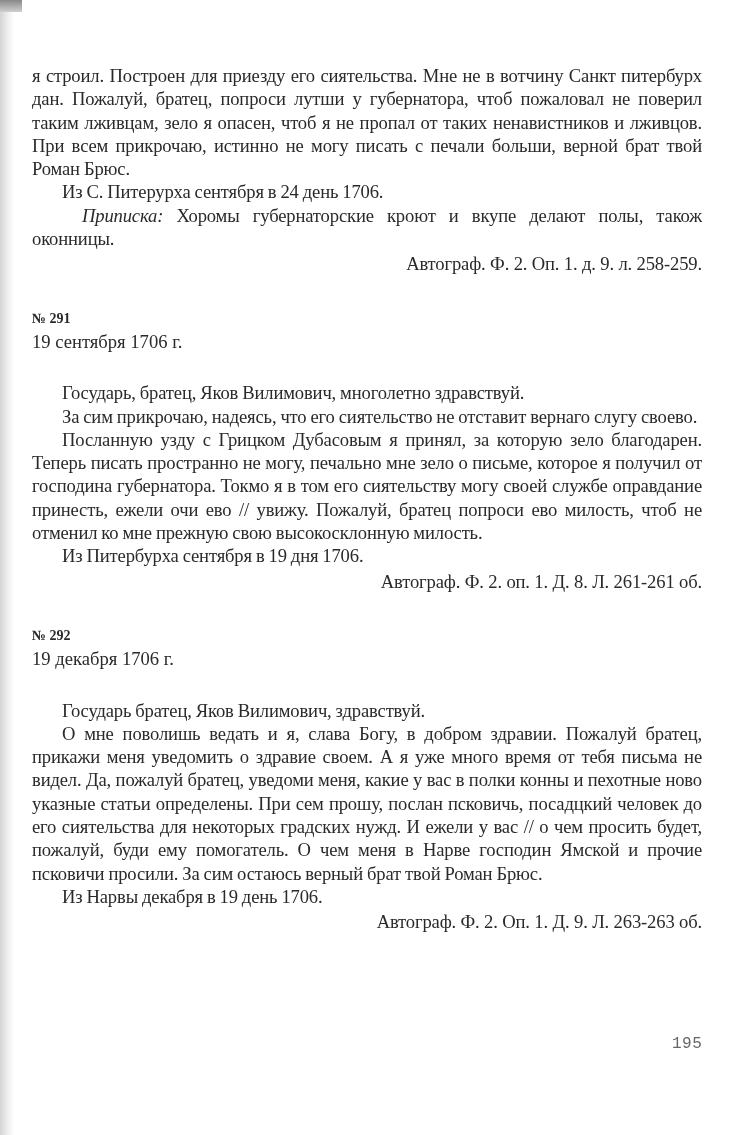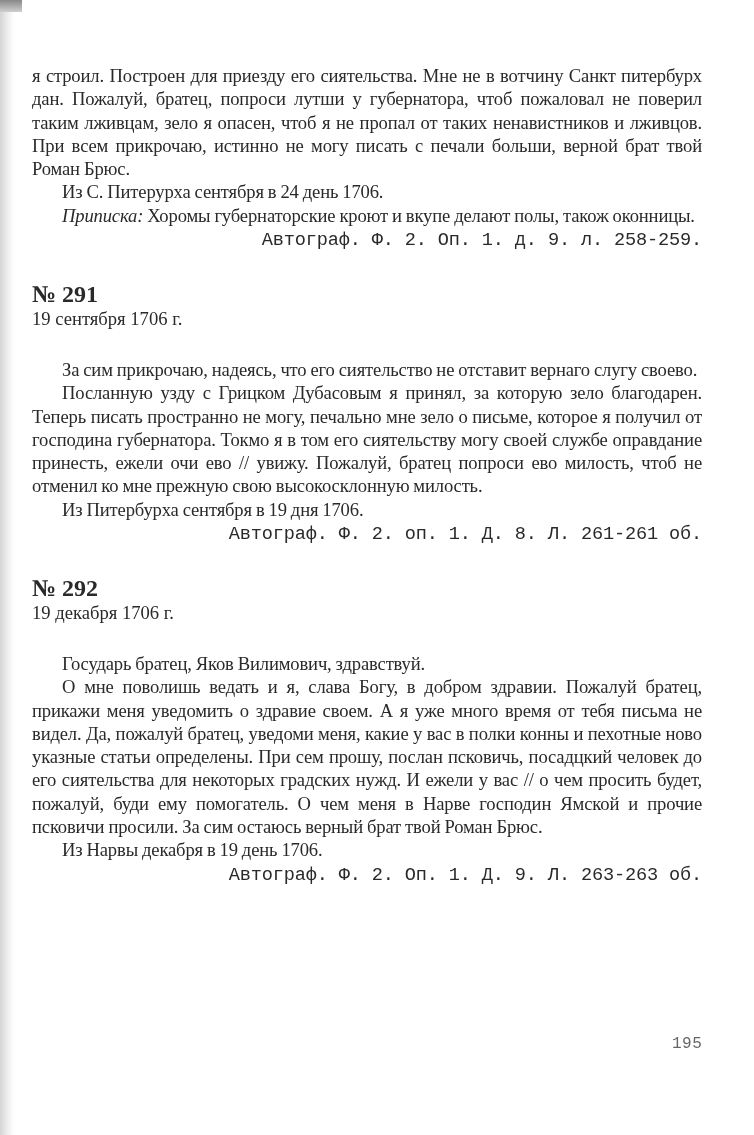--- a/index.html
+++ b/index.html
@@ -42,35 +42,34 @@
       letter-spacing: -0.15px;
       word-spacing: -0.5px;
     }
     .indent { text-indent: 30px; }
     .sig {
       font-size: 18.6px;
       line-height: 23.3px;
       text-align: right;
       margin: 2px 0 0 0;
       letter-spacing: -0.15px;
-      font-family: Liberation Mono, monospace;
     }
     .num {
       font-weight: bold;
-      font-size: 24px;
+      font-size: 14px;
       line-height: 23.3px;
       margin: 0;
     }
     .date {
       font-size: 18.6px;
       line-height: 23.3px;
       margin: 0;
       font-family: Liberation Serif, serif;
     }
-    em { font-style: italic; }
+    em { font-style: italic; margin-left: 20px; }
     .gap-doc { height: 31px; }
     .gap-head { height: 28px; }
     .page-number {
       position: absolute;
       left: 672px;
       top: 1035px;
       font-family: Liberation Mono, monospace;
       font-size: 16px;
       color: #666;
       letter-spacing: 0.5px;
@@ -89,20 +88,21 @@
     <p class="p indent"><em>Приписка:</em><span> Хоромы губернаторские кроют и вкупе делают полы, також оконницы.</span></p>
     <p class="sig">Автограф. Ф. 2. Оп. 1. д. 9. л. 258-259.</p>
   </section>
 
   <div class="gap-doc"></div>
 
   <section>
     <p class="num">№ 291</p>
     <p class="date">19 сентября 1706 г.</p>
     <div class="gap-head"></div>
+    <p class="p indent">Государь, братец, Яков Вилимович, многолетно здравствуй.</p>
     <p class="p indent">За сим прикрочаю, надеясь, что его сиятельство не отставит вернаго слугу своево.</p>
     <p class="p indent">Посланную узду с Грицком Дубасовым я принял, за которую зело благодарен. Теперь писать пространно не могу, печально мне зело о письме, которое я получил от господина губернатора. Токмо я в том его сиятельству могу своей службе оправдание принесть, ежели очи ево // увижу. Пожалуй, братец попроси ево милость, чтоб не отменил ко мне прежную свою высокосклонную милость.</p>
     <p class="p indent">Из Питербурха сентября в 19 дня 1706.</p>
     <p class="sig">Автограф. Ф. 2. оп. 1. Д. 8. Л. 261-261 об.</p>
   </section>
 
   <div class="gap-doc"></div>
 
   <section>
     <p class="num">№ 292</p>

